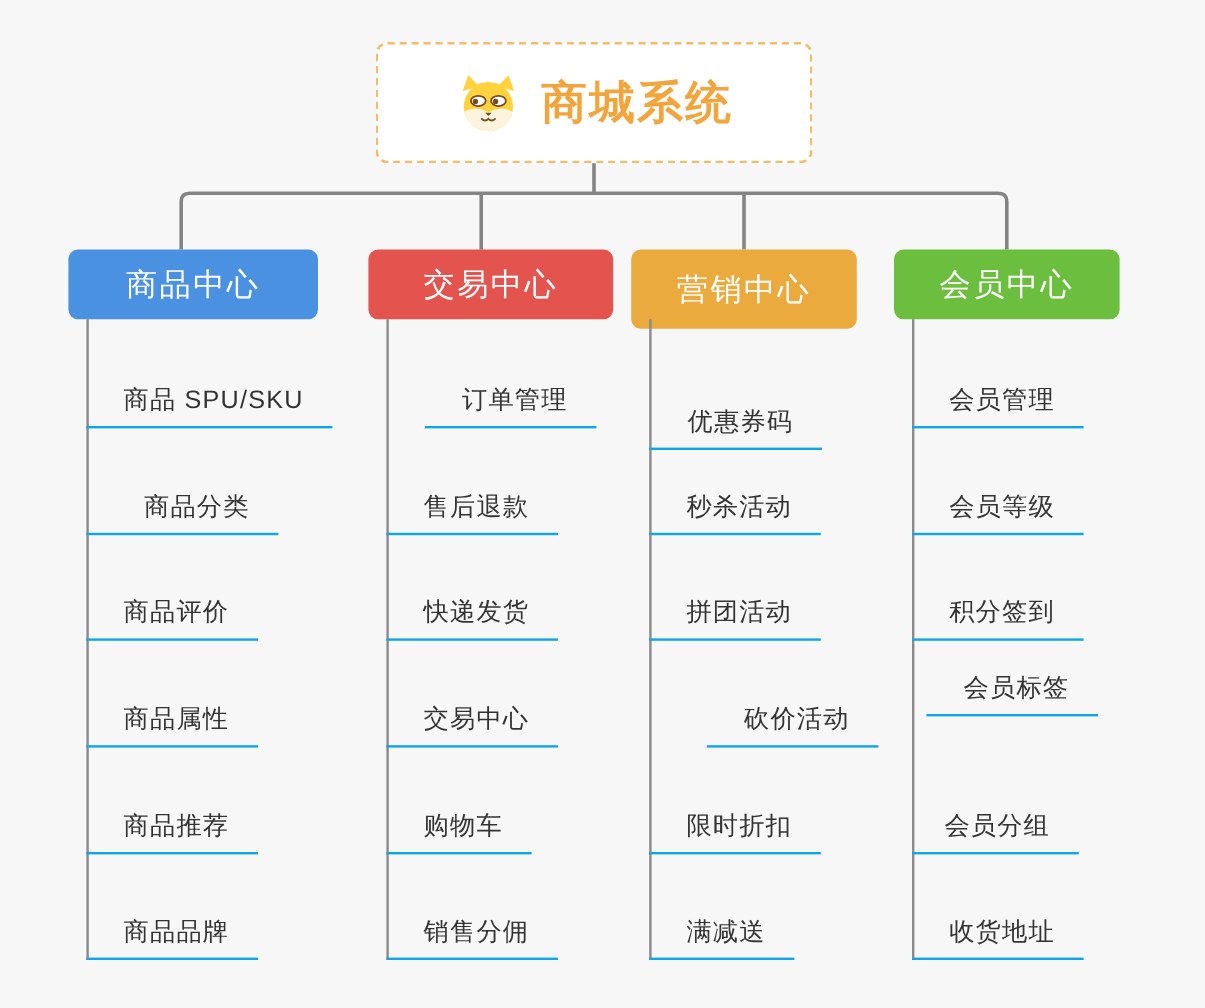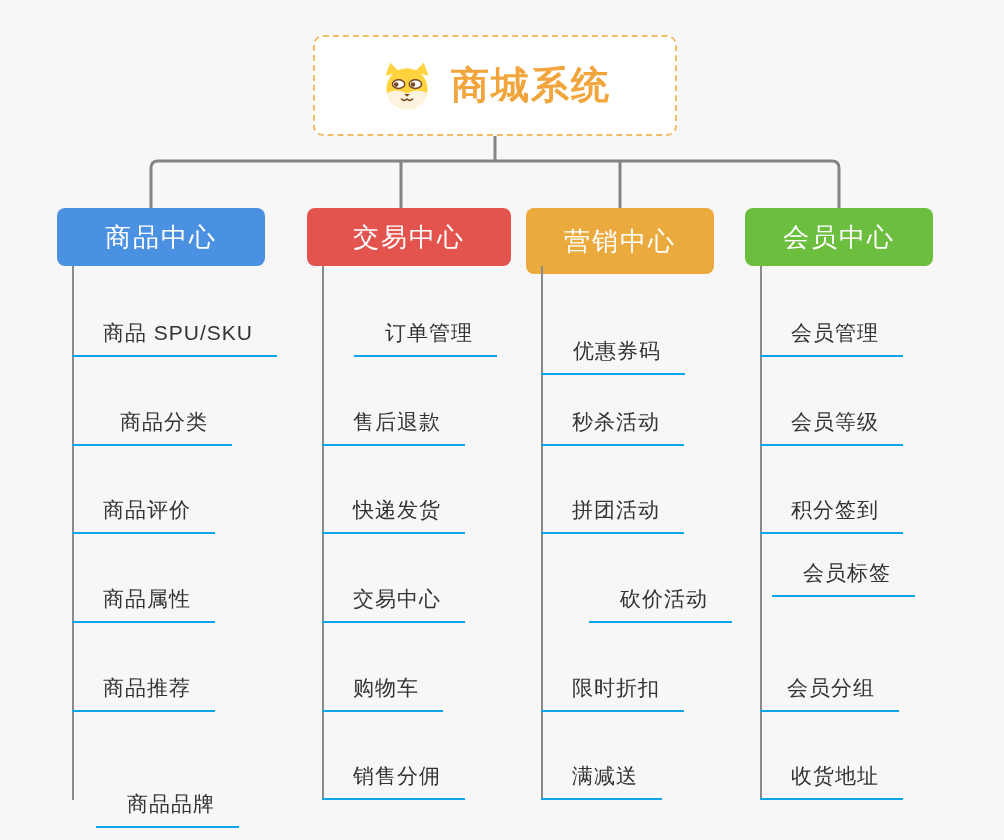--- a/index.html
+++ b/index.html
@@ -119,21 +119,21 @@
 
   <div>
       <div>
       <div class="branch-box" style="left: 57px; top: 208px; width: 208px; height: 58px; background: rgb(75, 145, 226);">商品中心</div>
       <div class="col-line" style="left: 72px; top: 266px; height: 534px;"></div>
     <div class="topic-item" style="left: 72px; top: 311px;">商品 SPU/SKU</div>
         <div class="topic-item" style="left: 72px; top: 400px; padding-left: 48px;">商品分类</div>
         <div class="topic-item" style="left: 72px; top: 488px;">商品评价</div>
         <div class="topic-item" style="left: 72px; top: 577px;">商品属性</div>
         <div class="topic-item" style="left: 72px; top: 666px;">商品推荐</div>
-        <div class="topic-item" style="left: 72px; top: 782px; margin-left: 24px;">商品品牌</div>
+        <div class="topic-item" style="left: 72px; top: 754px;">商品品牌</div>
       </div>
       <div>
       <div class="branch-box" style="left: 307px; top: 208px; width: 204px; height: 58px; background: rgb(228, 84, 79);">交易中心</div>
       <div class="col-line" style="left: 322px; top: 266px; height: 534px;"></div>
     <div class="topic-item" style="left: 322px; top: 311px; margin-left: 32px;">订单管理</div>
         <div class="topic-item" style="left: 322px; top: 400px;">售后退款</div>
         <div class="topic-item" style="left: 322px; top: 488px;">快递发货</div>
         <div class="topic-item" style="left: 322px; top: 577px;">交易中心</div>
         <div class="topic-item" style="left: 322px; top: 666px;">购物车</div>
         <div class="topic-item" style="left: 322px; top: 754px;">销售分佣</div>

